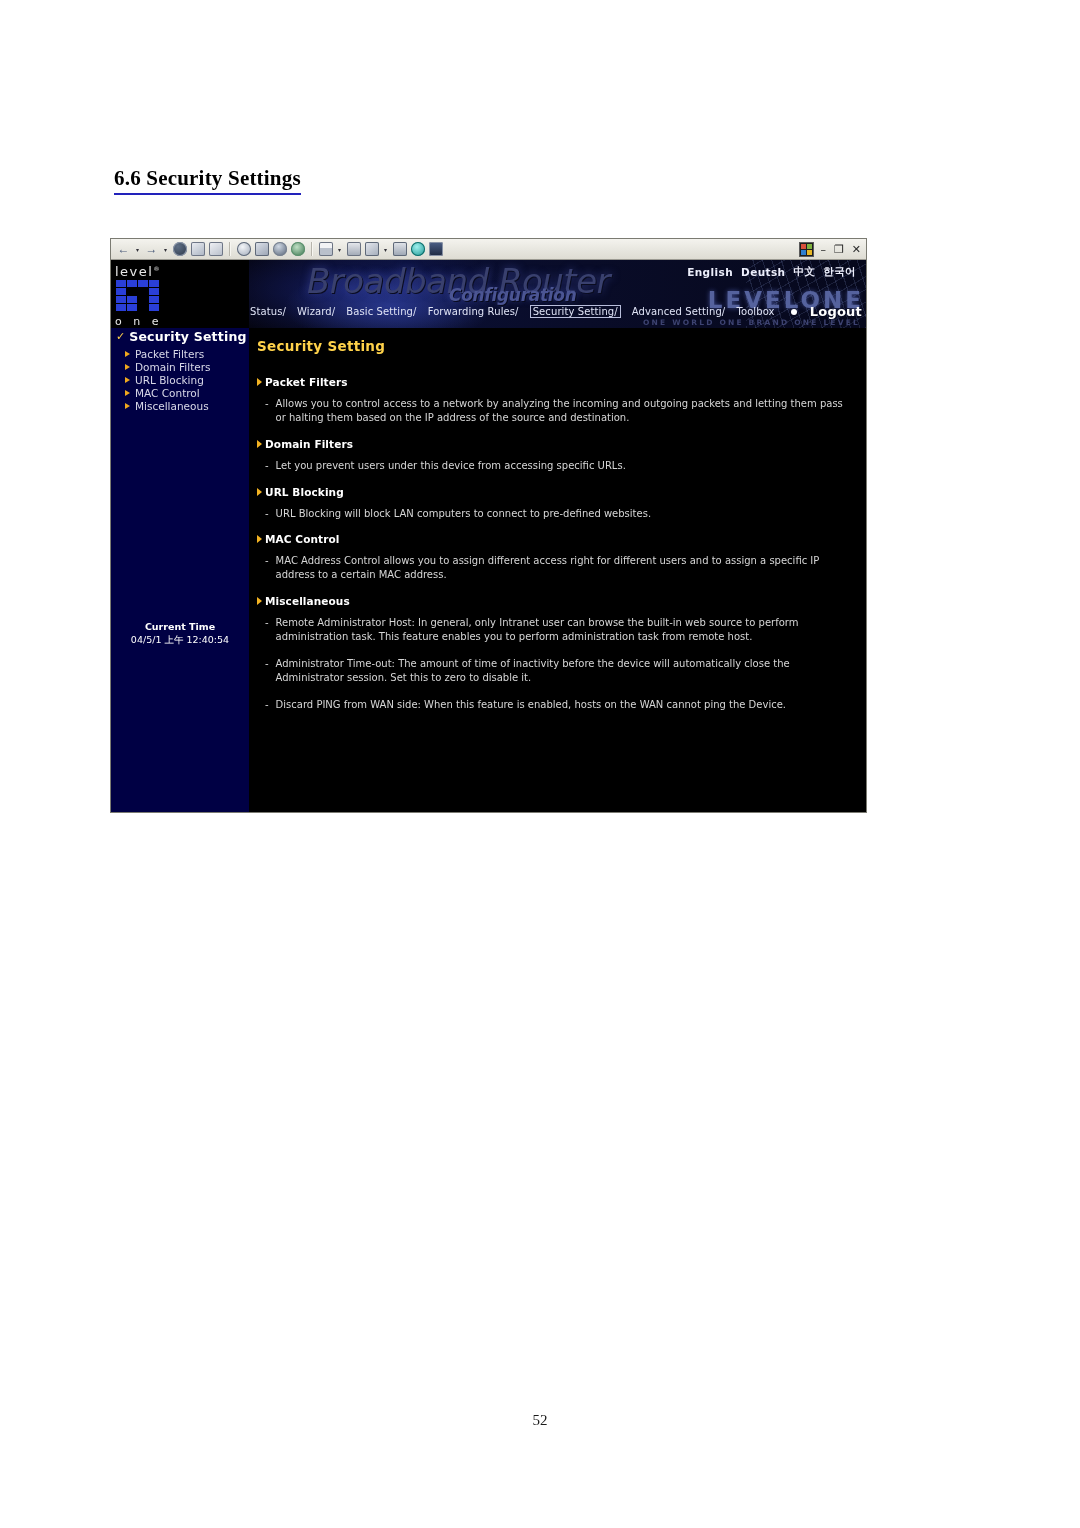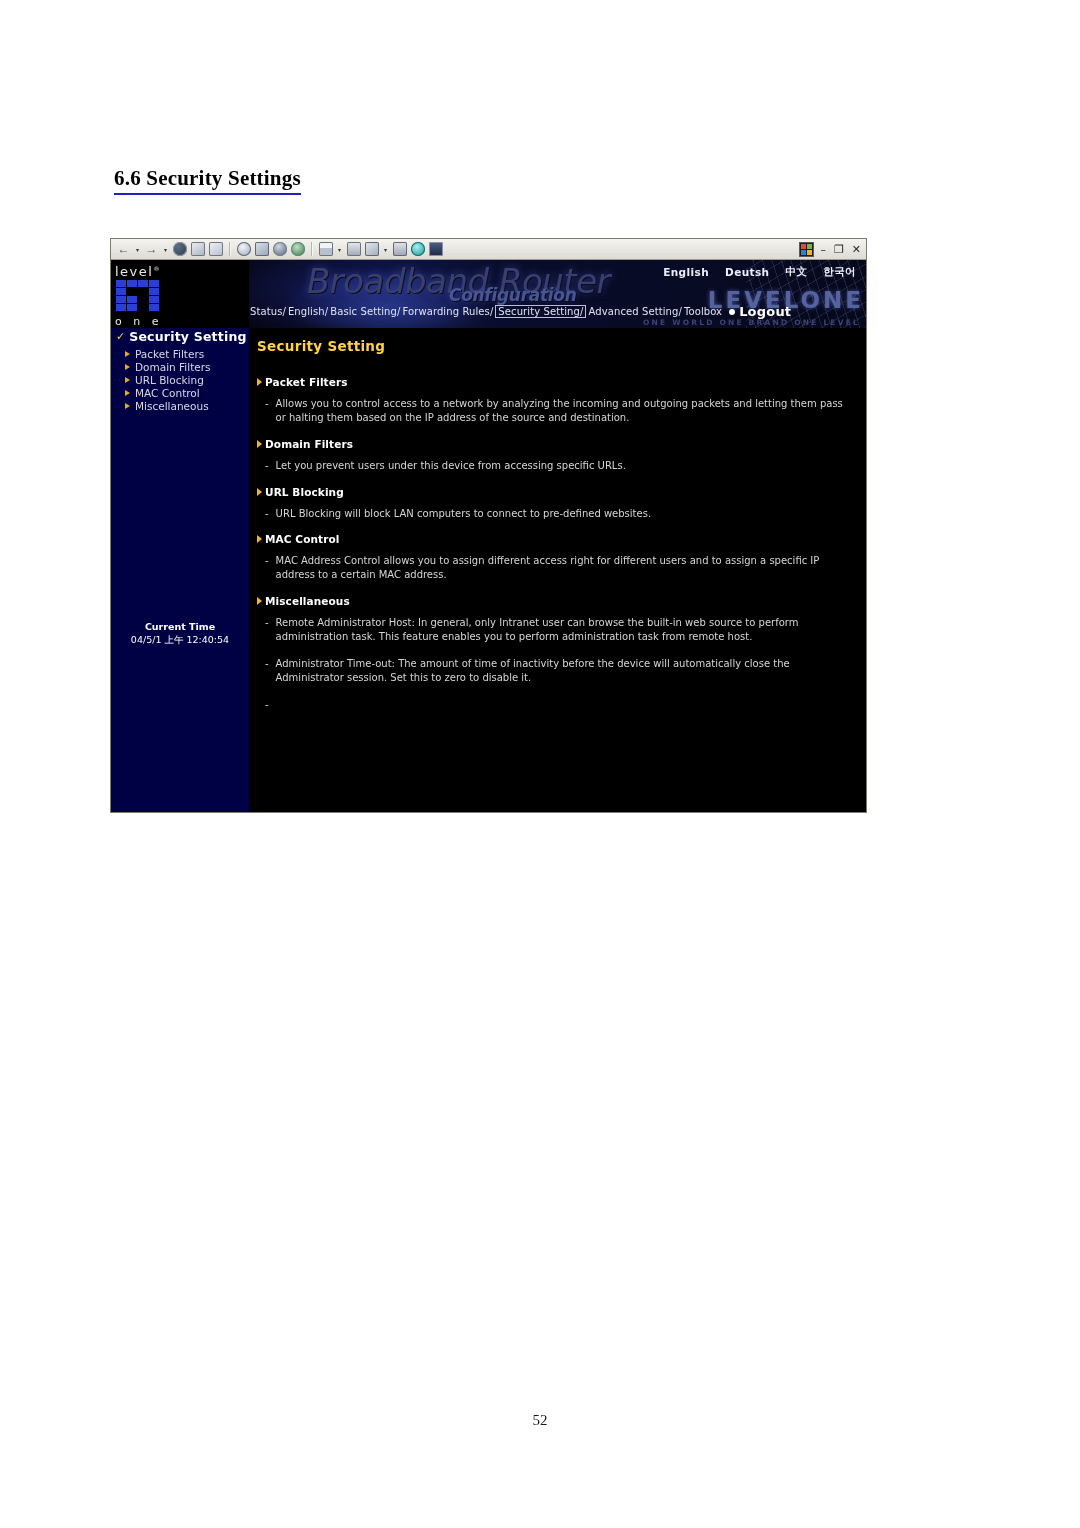--- a/index.html
+++ b/index.html
@@ -254,21 +254,21 @@
     font-size: 17px;
     font-weight: bold;
     font-style: italic;
     letter-spacing: -0.3px;
     color: #4b5593;
     text-shadow: 1px 1px 0 #080a1c, 0 0 6px rgba(80,95,200,0.5);
   }
   .langs {
     position: absolute;
     right: 10px; top: 5px;
-    display: flex; align-items: center; gap: 16px;
+    display: flex; align-items: center; gap: 8px;
     font-family: "DejaVu Sans", sans-serif;
     font-size: 10.5px;
     font-weight: bold;
     color: #eceefb;
   }
   .langs span { letter-spacing: 0.4px; white-space: nowrap; }
   .levelone-wm {
     position: absolute;
     right: 2px; top: 27px;
     font-family: "DejaVu Sans", sans-serif;
@@ -292,21 +292,21 @@
     position: absolute;
     right: 0; top: 0; width: 120px; height: 68px;
     background:
       repeating-linear-gradient(72deg, rgba(150,170,230,0.16) 0 1px, rgba(0,0,0,0) 1px 9px),
       repeating-linear-gradient(-30deg, rgba(150,170,230,0.14) 0 1px, rgba(0,0,0,0) 1px 11px);
     pointer-events: none;
   }
   .crumbs {
     position: absolute;
     left: 0; right: 0; top: 44px;
-    display: flex; align-items: center; justify-content: flex-start;
+    display: flex; align-items: center; justify-content: space-between;
     padding-right: 4px;
     font-family: "DejaVu Sans", sans-serif;
     font-size: 10px;
     color: #dfe3f5;
     letter-spacing: 0.1px;
     white-space: nowrap;
   }
   .crumbs .seg { padding: 0 1px; }
   .crumbs .seg.active {
     border: 1px solid #b9bedb;
@@ -530,21 +530,21 @@
           <span>Deutsh</span>
           <span>中文</span>
           <span>한국어</span>
         </div>
 
         <div class="levelone-wm">LEVELONE</div>
         <div class="levelone-tag">ONE WORLD ONE BRAND ONE LEVEL</div>
 
         <div class="crumbs">
           <span class="seg">Status/</span>
-          <span class="seg">English/</span>
+          <span class="seg">Wizard/</span>
           <span class="seg">Basic Setting/</span>
           <span class="seg">Forwarding Rules/</span>
           <span class="seg active">Security Setting/</span>
           <span class="seg">Advanced Setting/</span>
           <span class="seg">Toolbox</span>
           <span class="dot"></span>
           <span class="logout">Logout</span>
         </div>
       </div>
 
@@ -594,19 +594,20 @@
         <div class="para">
           <span class="dash">-</span>
           <span class="body">Remote Administrator Host: In general, only Intranet user can browse the built-in web source to perform administration task. This feature enables you to perform administration task from remote host.</span>
         </div>
         <div class="para">
           <span class="dash">-</span>
           <span class="body">Administrator Time-out: The amount of time of inactivity before the device will automatically close the Administrator session. Set this to zero to disable it.</span>
         </div>
         <div class="para">
           <span class="dash">-</span>
+          <span class="body">Discard PING from WAN side: When this feature is enabled, hosts on the WAN cannot ping the Device.</span>
         </div>
       </div>
     </div>
   </div>
 </div>
 
 <div class="page-number">52</div>
 
 </body></html>

